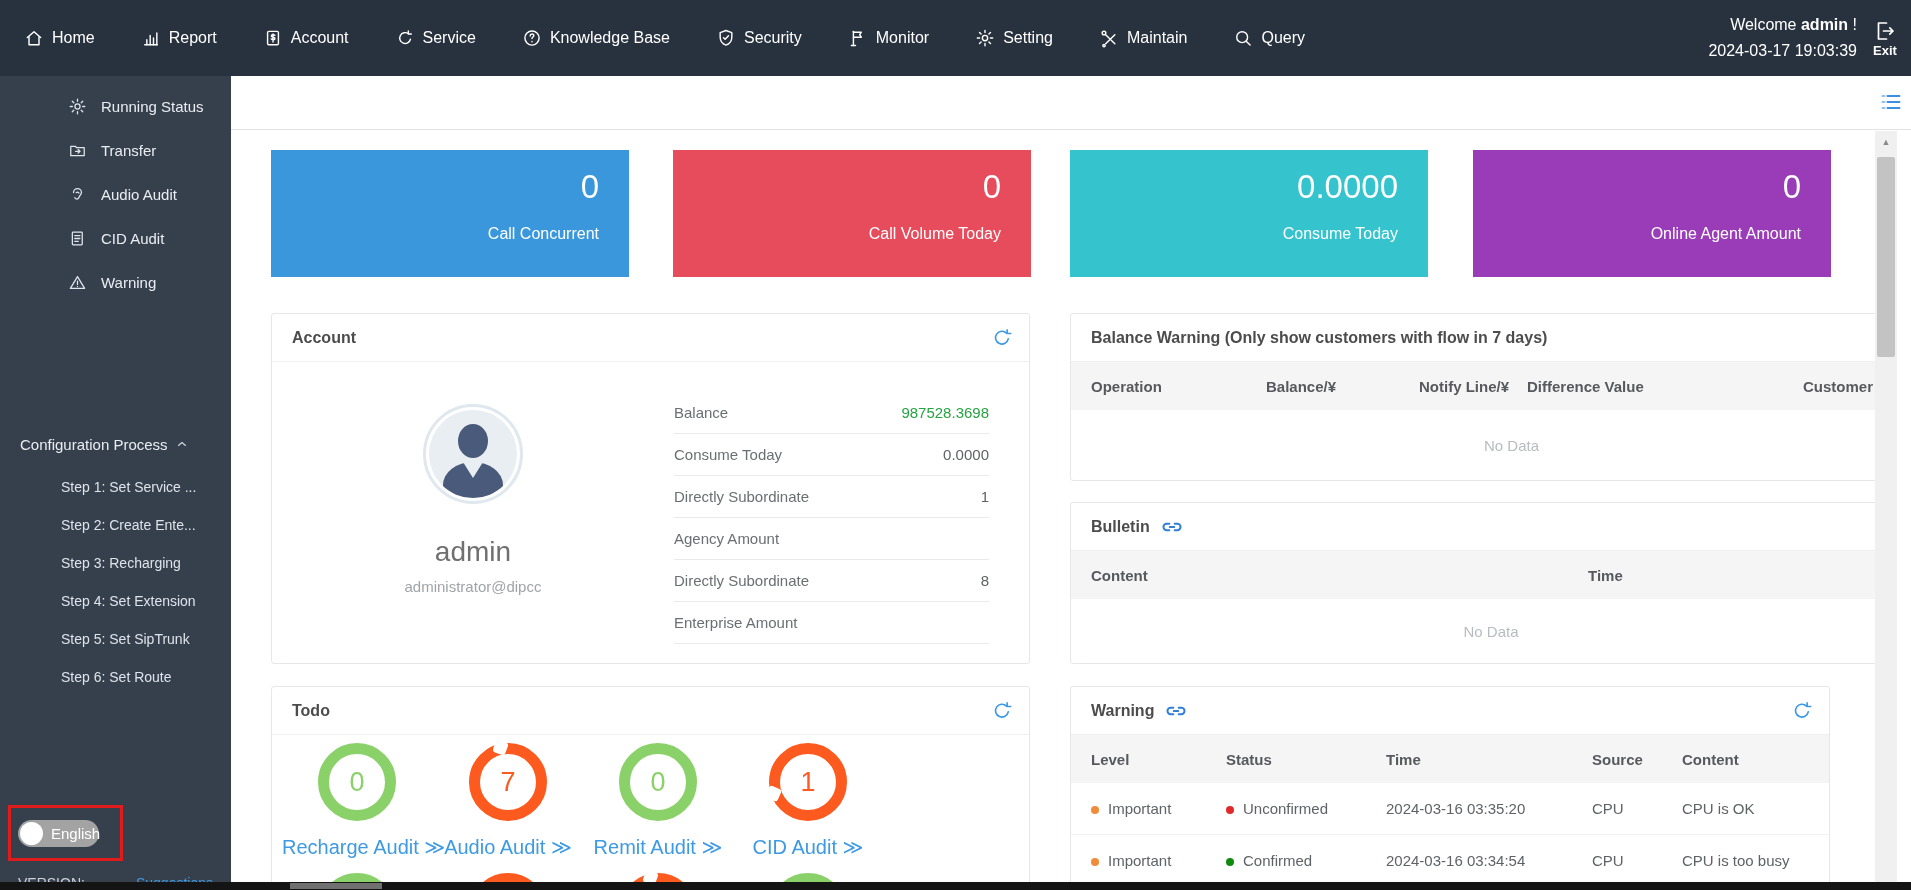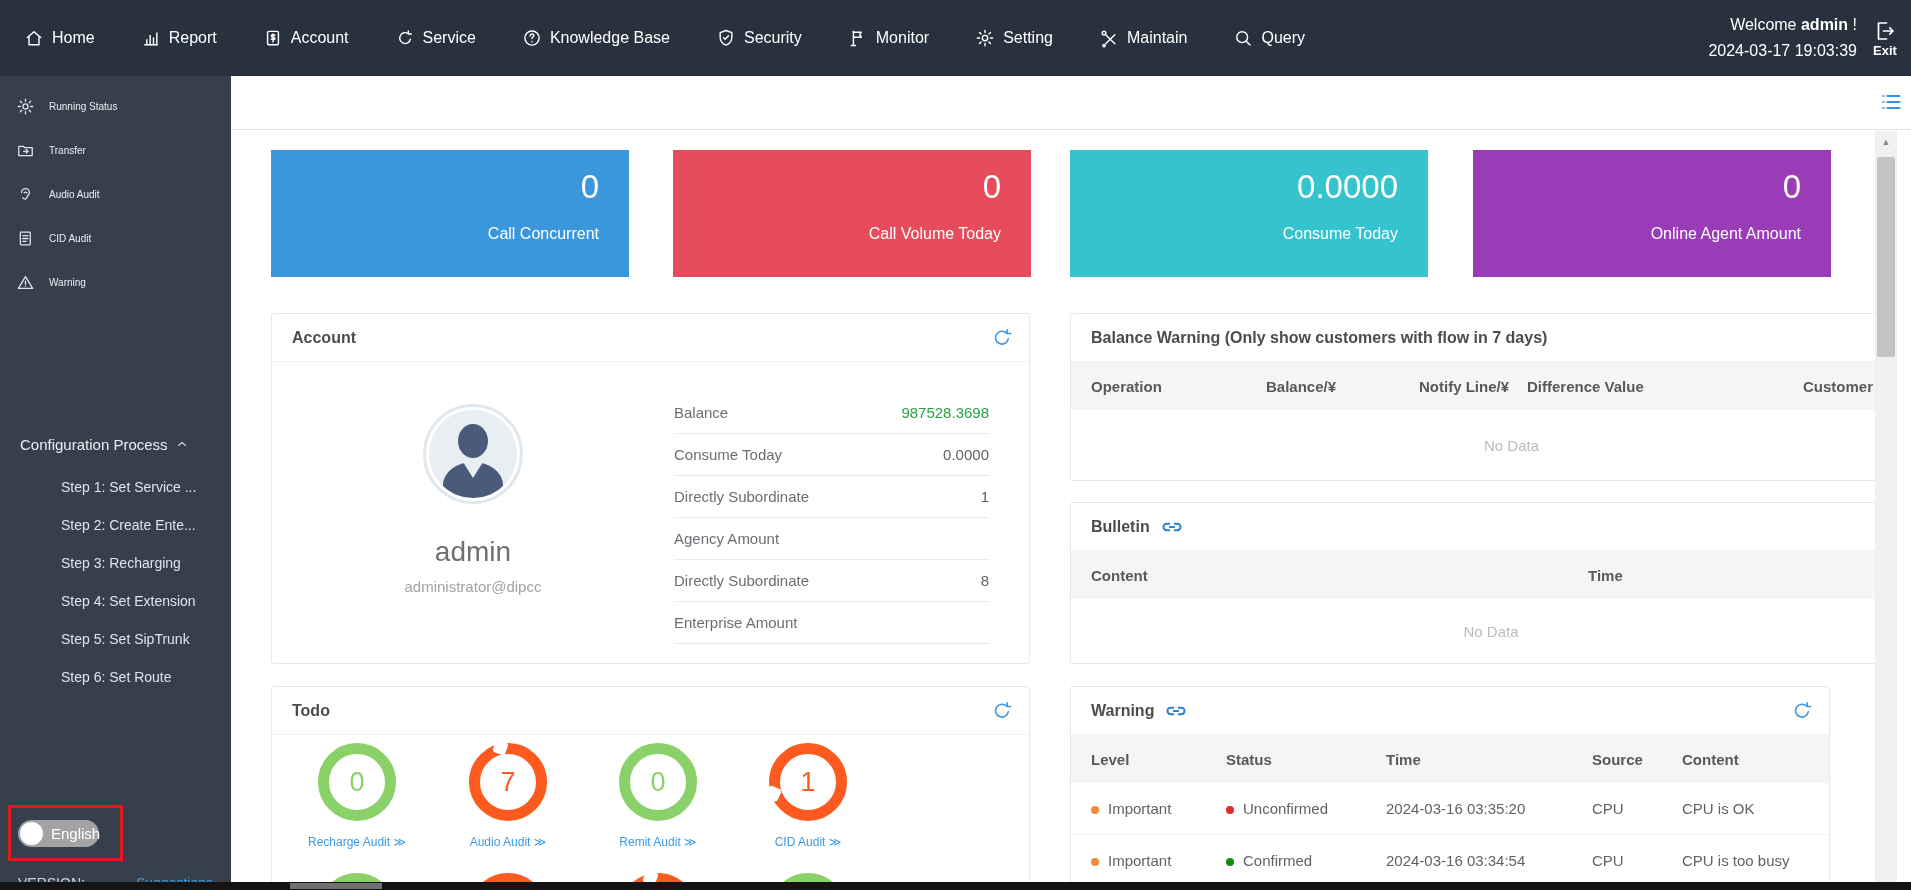--- a/index.html
+++ b/index.html
@@ -14,21 +14,21 @@
   .nic { width:20px; height:20px; fill:none; stroke:#fff; stroke-width:1.7; stroke-linecap:round; stroke-linejoin:round; }
   .nav-right { position:absolute; right:14px; top:0; height:76px; display:flex; align-items:center; gap:16px; }
   .welcome-block { text-align:right; line-height:1.65; font-size:16px; }
   .welcome-line b { font-weight:bold; }
   .exit { display:flex; flex-direction:column; align-items:center; font-size:13px; font-weight:bold; cursor:pointer; }
   .exit .nic { width:24px; height:24px; }
 
   
   .sidebar { position:absolute; left:0; top:76px; width:231px; height:814px; background:#36404d; color:#e9edf2; z-index:20; }
   .side-menu { position:absolute; top:8px; left:0; width:100%; }
-  .side-item { height:44px; display:flex; align-items:center; gap:14px; padding-left:16px; font-size:10px; cursor:pointer; }
+  .side-item { height:44px; display:flex; align-items:center; gap:14px; padding-left:24px; font-size:15px; cursor:pointer;margin-left:44px; }
   .sic { width:19px; height:19px; fill:none; stroke:#dfe5ec; stroke-width:1.6; stroke-linecap:round; stroke-linejoin:round; flex:0 0 auto; }
   .side-section { position:absolute; top:348px; left:0; width:100%; height:40px; display:flex; align-items:center; justify-content:space-between; padding:0 42px 0 20px; font-size:15px; cursor:pointer; }
   .caret { width:14px; height:14px; fill:none; stroke:#cfd6dd; stroke-width:2; stroke-linecap:round; stroke-linejoin:round; }
   .side-steps { position:absolute; top:392px; left:0; width:100%; }
   .side-step { height:38px; display:flex; align-items:center; padding-left:61px; font-size:14px; color:#dde3ea; cursor:pointer; white-space:nowrap; }
 
   .lang-box { position:absolute; left:8px; top:729px; width:115px; height:56px; border:3px solid #e01b1b; display:flex; align-items:center; padding-left:7px; }
   .toggle { position:relative; width:81px; height:27px; background:#a3a3a3; border-radius:14px; cursor:pointer; }
   .toggle-knob { position:absolute; left:2px; top:2px; width:23px; height:23px; background:#fff; border-radius:50%; }
   .toggle-text { position:absolute; left:33px; top:5px; font-size:15px; color:#fff; }
@@ -92,21 +92,21 @@
   .acc-value.green { color:#27a343; }
 
   
   .todo-item { position:absolute; width:150px; text-align:center; }
   .ring { position:relative; width:78px; height:78px; border-radius:50%; border:11px solid; margin:0 auto; display:flex; align-items:center; justify-content:center; font-size:27px; }
   .ring-green { border-color:#8bd169; color:#8bd169; }
   .ring-orange { border-color:#fc5a1e; color:#fc5a1e; }
   .notch { position:absolute; background:#fff; width:13px; height:13px; border-radius:3px; }
   .notch-top { top:-13px; left:14px; transform:rotate(20deg); }
   .notch-left { left:-13px; bottom:10px; transform:rotate(25deg); }
-  .todo-link { display:inline-block; margin-top:14px; color:#3d9ae3; font-size:12px; cursor:pointer; white-space:nowrap; }
+  .todo-link { display:inline-block; margin-top:14px; color:#3d9ae3; font-size:20px; cursor:pointer; white-space:nowrap; }
 
   
   .v-scroll { position:absolute; right:14px; top:131px; width:22px; height:751px; background:#f0f0f0; z-index:25; }
   .v-up { height:22px; display:flex; align-items:center; justify-content:center; color:#8a8a8a; font-size:9px; cursor:pointer; }
   .v-thumb { position:absolute; left:2px; top:26px; width:18px; height:200px; background:#c3c3c3; border-radius:2px; cursor:pointer; }
   .bottom-strip { position:absolute; left:0; top:882px; width:1911px; height:8px; background:#141414; z-index:40; }
   .h-thumb { position:absolute; left:290px; top:1px; width:92px; height:6px; background:#707070; cursor:pointer; }
 </style>
 </head>
 <body>

